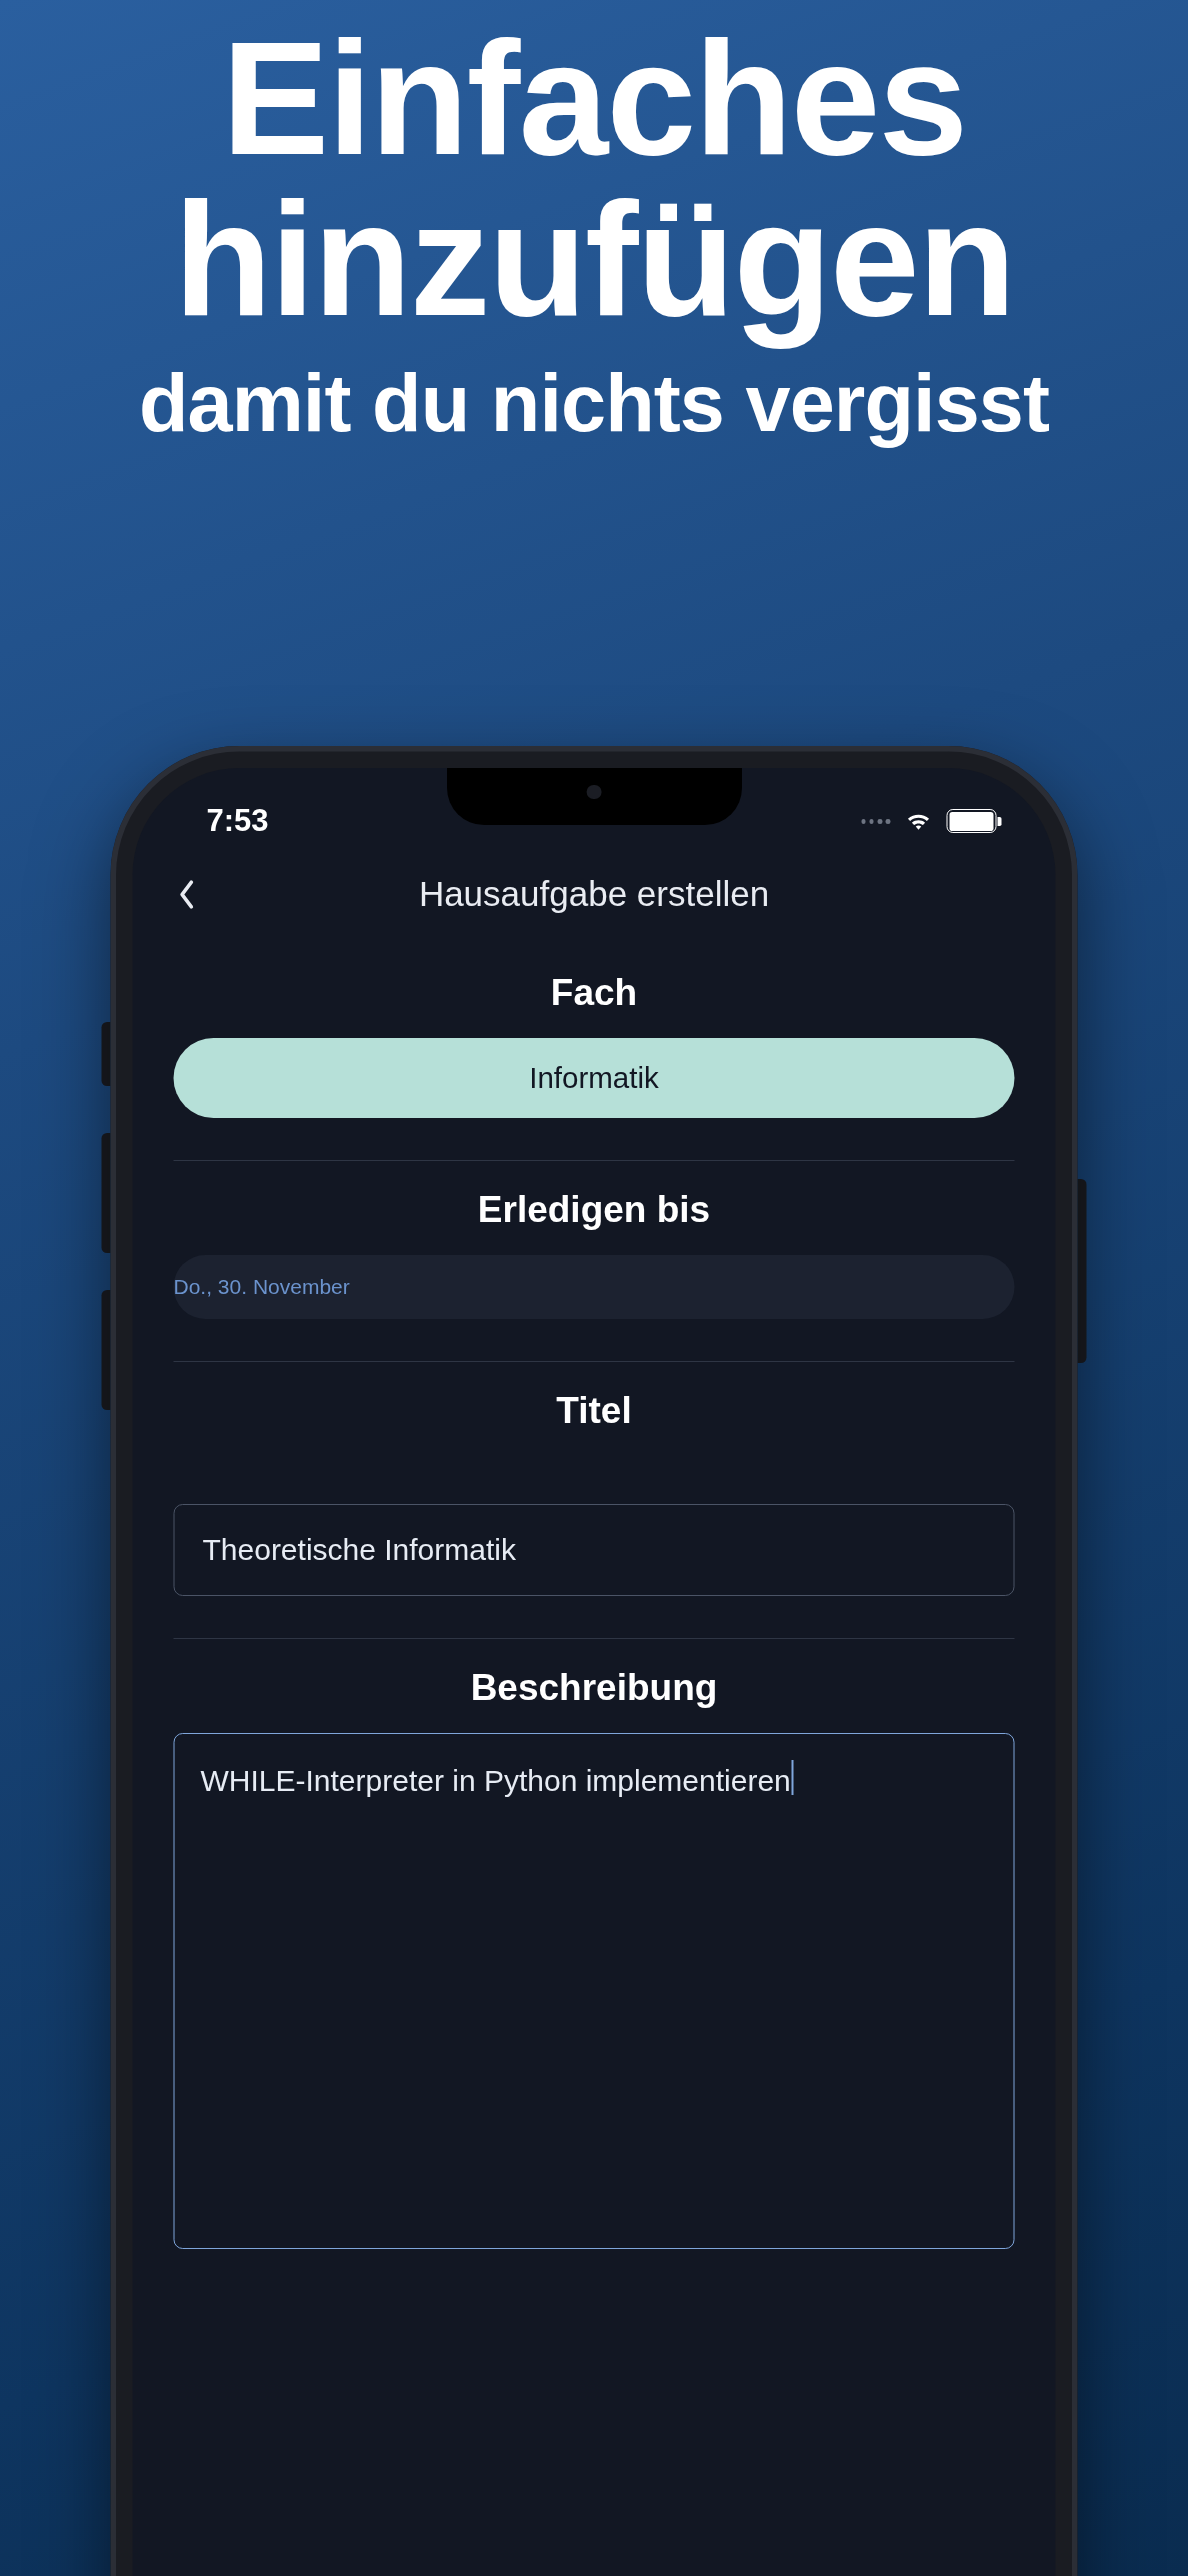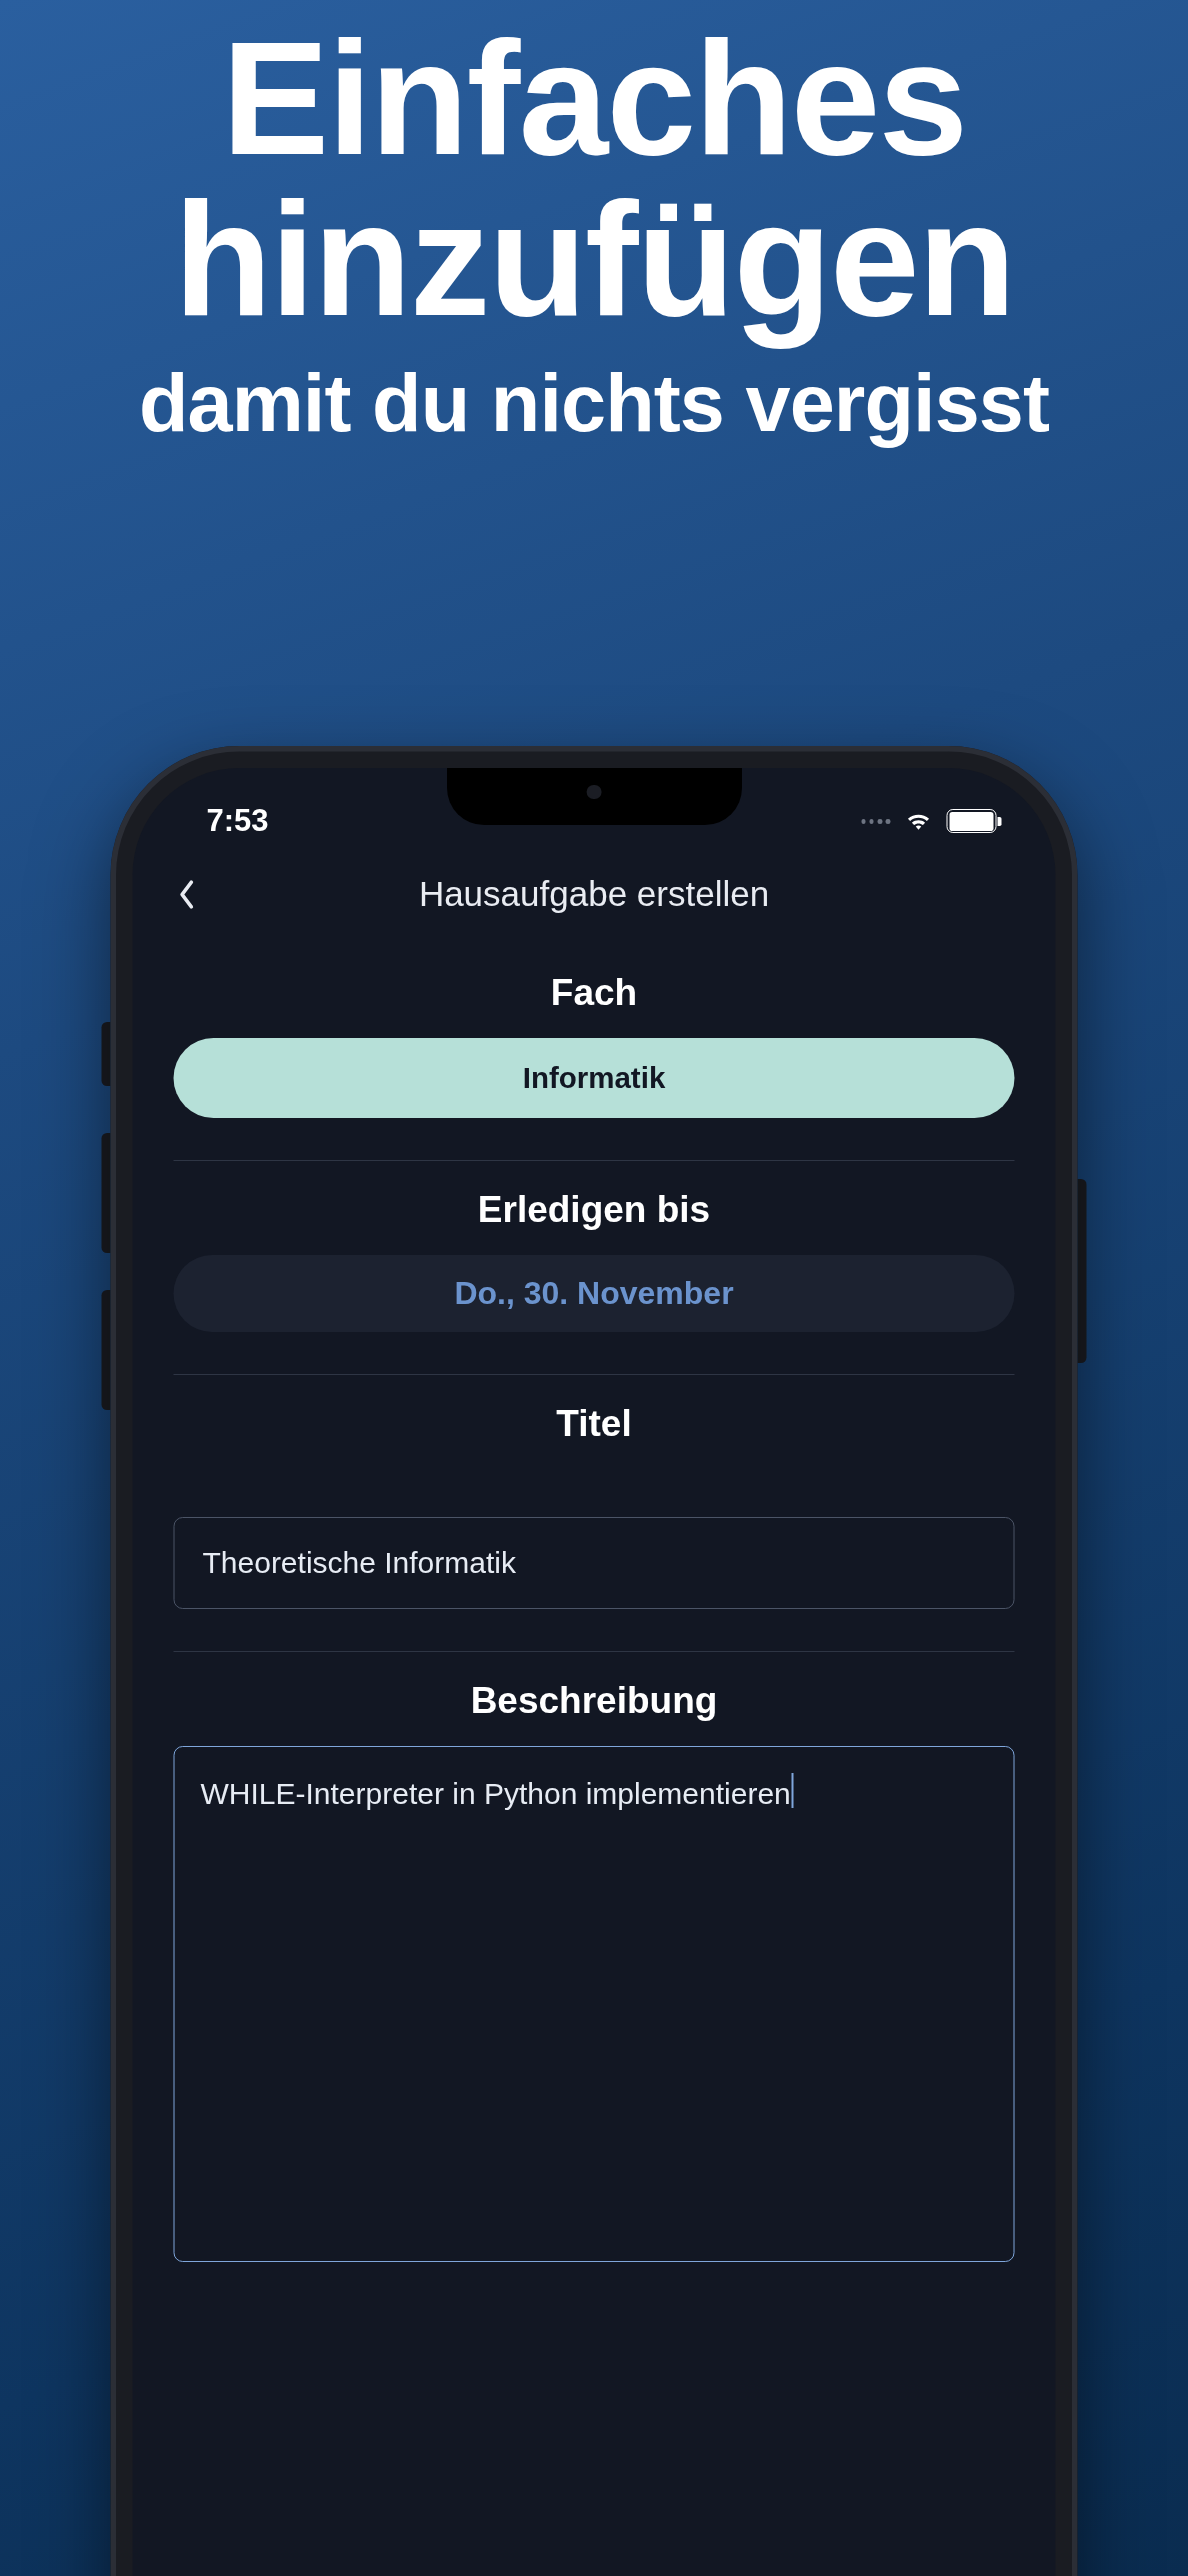--- a/index.html
+++ b/index.html
@@ -152,36 +152,34 @@
     font-size: 37px;
     font-weight: 700;
     color: #ffffff;
     margin-bottom: 24px;
   }
 
   .subject-chip {
     background: #b6e0d8;
     color: #121723;
     font-size: 29.5px;
-    font-weight: 700;
+    font-weight: 400;
     text-align: center;
     padding: 23px 0;
     border-radius: 55px;
     cursor: pointer;
   }
 
   .date-chip {
     background: #1c2230;
     color: #6b93cd;
-    font-size: 32px;
-    text-align: center;
+    font-size: 21px;
     padding: 20px 0;
     border-radius: 55px;
     cursor: pointer;
-    font-weight: bold;
   }
 
   .title-input {
     width: 100%;
     background: transparent;
     border: 1.4px solid #4b5466;
     border-radius: 9.2px;
     color: #e7ecf4;
     font-size: 30px;
     padding: 28px 28px;

